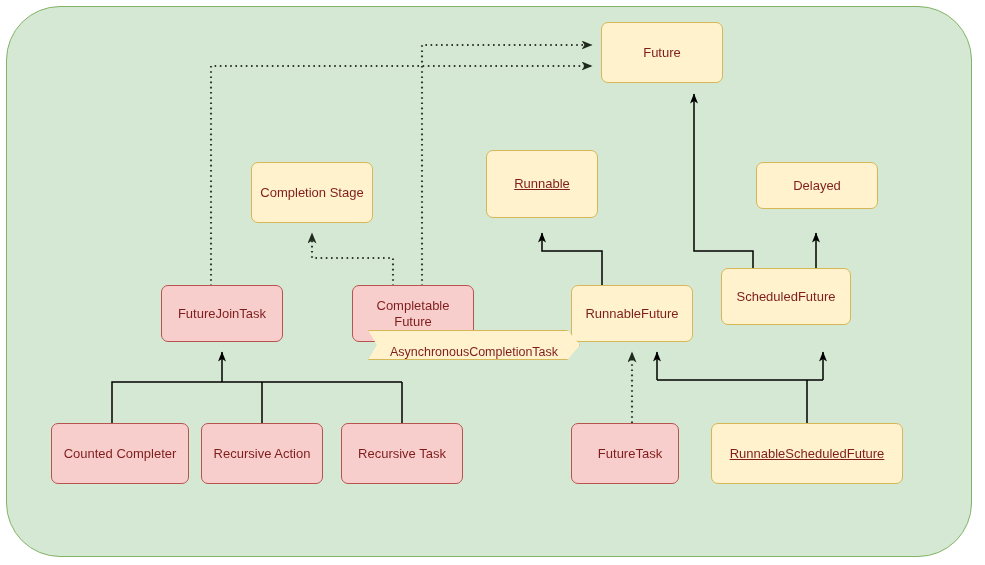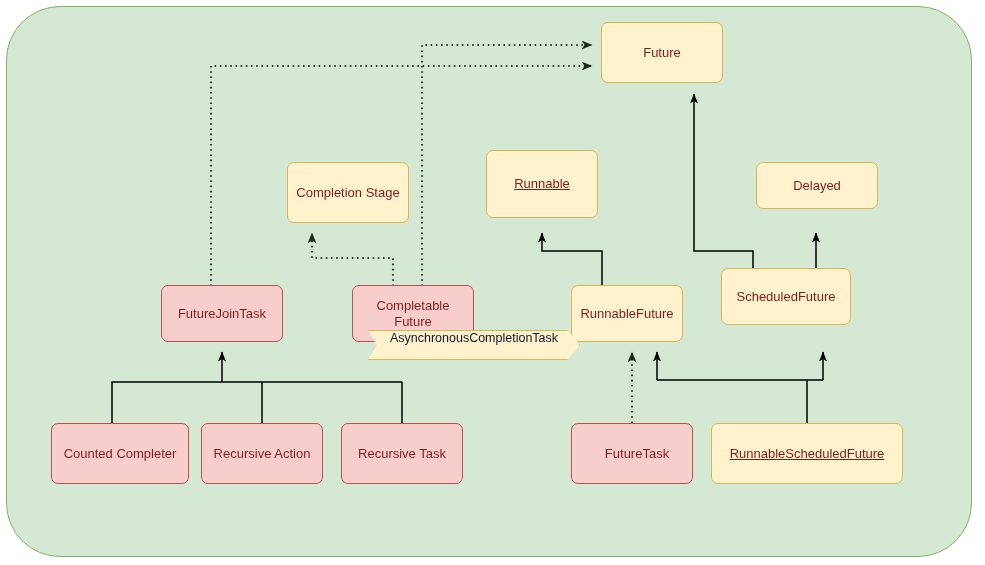--- a/index.html
+++ b/index.html
@@ -52,24 +52,24 @@
     border: 1px solid #d6b656;
   }
   .node.pink {
     background: #f8cecc;
     border: 1px solid #b85450;
   }
   .banner {
     position: absolute;
     box-sizing: border-box;
     display: flex;
-    align-items: flex-start;
+    align-items: flex-end;
     justify-content: center;
     font-size: 12.5px;
-    color: #0f172a;
+    color: #7f1d1d;
     background: #fff2cc;
     border: 1px solid #d6b656;
     clip-path: polygon(0% 0%, 4.2% 50%, 0% 100%, 94% 100%, 100% 50%, 94% 0%);
     padding-left: 14px;
     padding-right: 14px;
   }
 </style>
 </head>
 <body>
 
@@ -127,61 +127,61 @@
       <path d="M657,380 L823,380" fill="none" stroke="#000000" stroke-width="1.5"></path>
       <path d="M657,380 L657,352" fill="none" stroke="#000000" stroke-width="1.5" marker-end="url(#arrowSolid)"></path>
       <path d="M823,380 L823,352" fill="none" stroke="#000000" stroke-width="1.5" marker-end="url(#arrowSolid)"></path>
     </g>
   </svg>
 
   <div class="node yellow" style="left:601px; top:22px; width:122px; height:61px;">
     <span>Future</span>
   </div>
 
-  <div class="node yellow" style="left:251px; top:162px; width:122px; height:61px;margin-left:36px;">
+  <div class="node yellow" style="left:251px; top:162px; width:122px; height:61px;">
     <span>Completion Stage</span>
   </div>
 
   <div class="node yellow" style="left:486px; top:150px; width:112px; height:68px;text-decoration:underline;">
     <span>Runnable</span>
   </div>
 
   <div class="node yellow" style="left:756px; top:162px; width:122px; height:47px;">
     <span>Delayed</span>
   </div>
 
   <div class="node pink" style="left:161px; top:285px; width:122px; height:57px;">
     <span>FutureJoinTask</span>
   </div>
 
   <div class="node pink" style="left:352px; top:285px; width:122px; height:57px;">
     <span>Completable Future</span>
   </div>
 
-  <div class="node yellow" style="left:571px; top:285px; width:112px; height:57px;">
+  <div class="node yellow" style="left:571px; top:285px; width:122px; height:57px;">
     <span>RunnableFuture</span>
   </div>
 
   <div class="node yellow" style="left:721px; top:268px; width:130px; height:57px;text-align:center;">
     <span>ScheduledFuture</span>
   </div>
 
   <div class="node pink" style="left:51px; top:423px; width:138px; height:61px;">
     <span>Counted Completer</span>
   </div>
 
   <div class="node pink" style="left:201px; top:423px; width:122px; height:61px;text-align:right;">
     <span>Recursive Action</span>
   </div>
 
   <div class="node pink" style="left:341px; top:423px; width:122px; height:61px;">
     <span>Recursive Task</span>
   </div>
 
-  <div class="node pink" style="left:571px; top:423px; width:122px; height:61px;padding-left:16px;">
+  <div class="node pink" style="left:571px; top:423px; width:108px; height:61px;padding-left:16px;">
     <span>FutureTask</span>
   </div>
 
   <div class="node yellow" style="left:711px; top:423px; width:192px; height:61px;text-decoration:underline;">
     <span>RunnableScheduledFuture</span>
   </div>
 
   <div class="banner" style="left:368px; top:330px; width:212px; height:30px;">
     <span>AsynchronousCompletionTask</span>
   </div>

